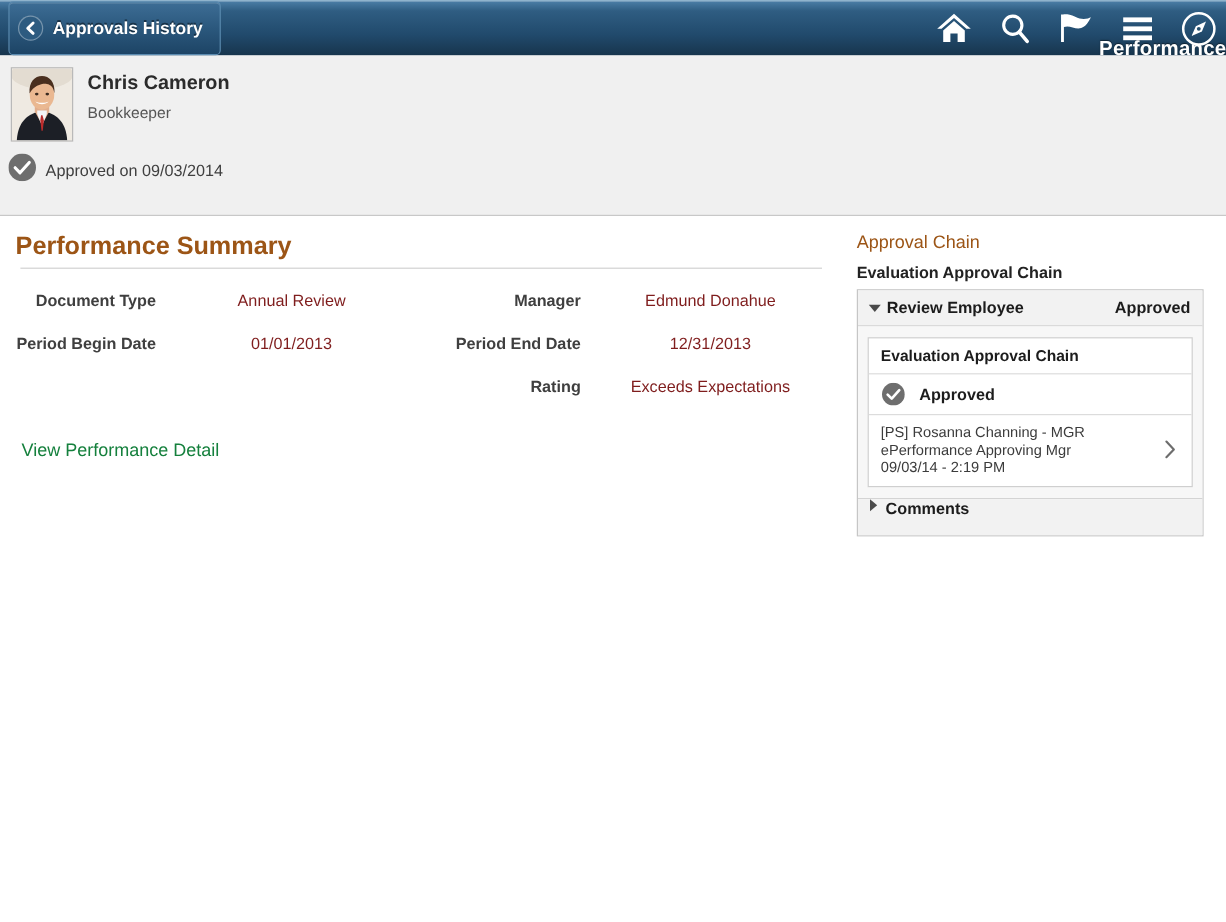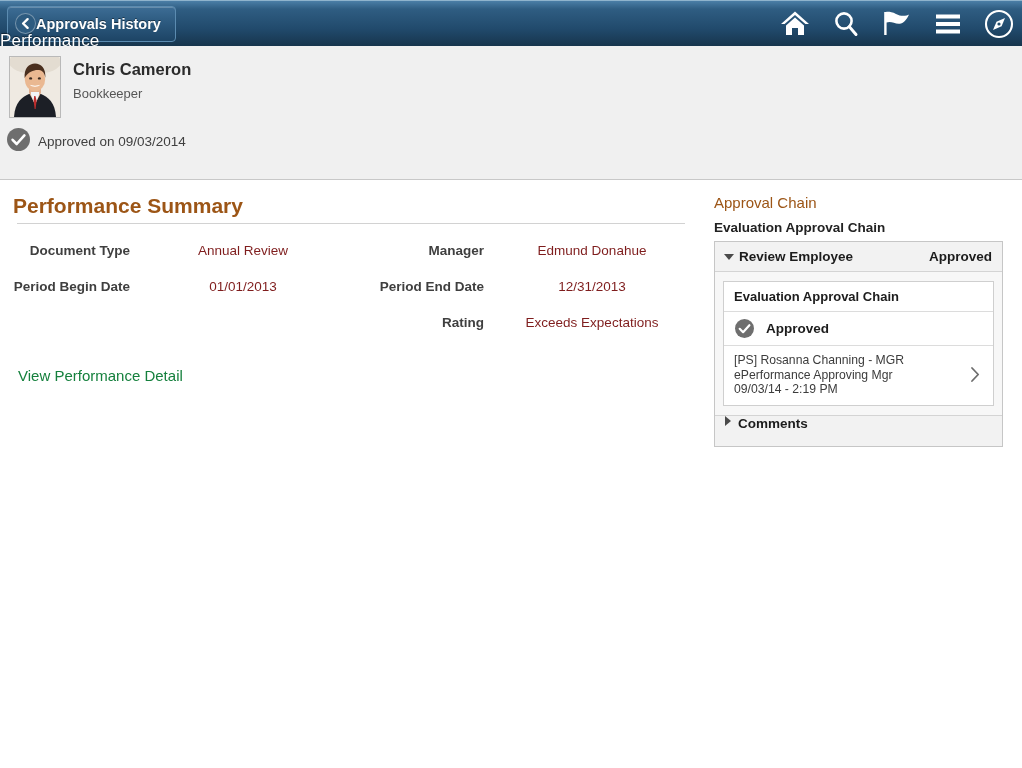--- a/index.html
+++ b/index.html
@@ -15,24 +15,25 @@
     position: relative;
     height: 46px;
     width: 1022px;
     background: linear-gradient(to bottom, #4b7ea6 0%, #2f5d82 18%, #214a6c 62%, #17354d 100%);
     border-top: 1px solid #8fb3cc;
     display: flex;
     align-items: center;
   }
   .back-btn {
     margin-left: 7px;
-    height: 36px;
+    height: 45px;
     padding: 0 14px 0 7px;
     display: flex;
     align-items: center;
+    gap: 8px;
     border: 1px solid #5b8bb0;
     border-radius: 4px;
     background: linear-gradient(to bottom, #3d6d95 0%, #2b587d 50%, #1d4465 100%);
     box-shadow: inset 0 1px 0 rgba(255,255,255,0.22);
     cursor: pointer;
   }
   .back-chevron {
     width: 21px; height: 21px;
     border-radius: 50%;
     background: #2d5b80;
@@ -44,24 +45,24 @@
   .back-label {
     color: #ffffff;
     font-size: 14.5px;
     font-weight: bold;
     white-space: nowrap;
     text-shadow: 0 -1px 0 rgba(0,0,0,0.45);
   }
   .header-title {
     position: absolute;
     left: 0; right: 0;
-    text-align: left;
+    text-align: right;
     color: #ffffff;
     font-size: 17px;
-    font-weight: normal;
+    font-weight: bold;
     letter-spacing: 0.2px;
     text-shadow: 0 -1px 1px rgba(0,0,0,0.5);
     pointer-events: none;
     margin-top: 34px;
   }
   .header-icons {
     position: absolute;
     right: 8px;
     display: flex;
     align-items: center;

